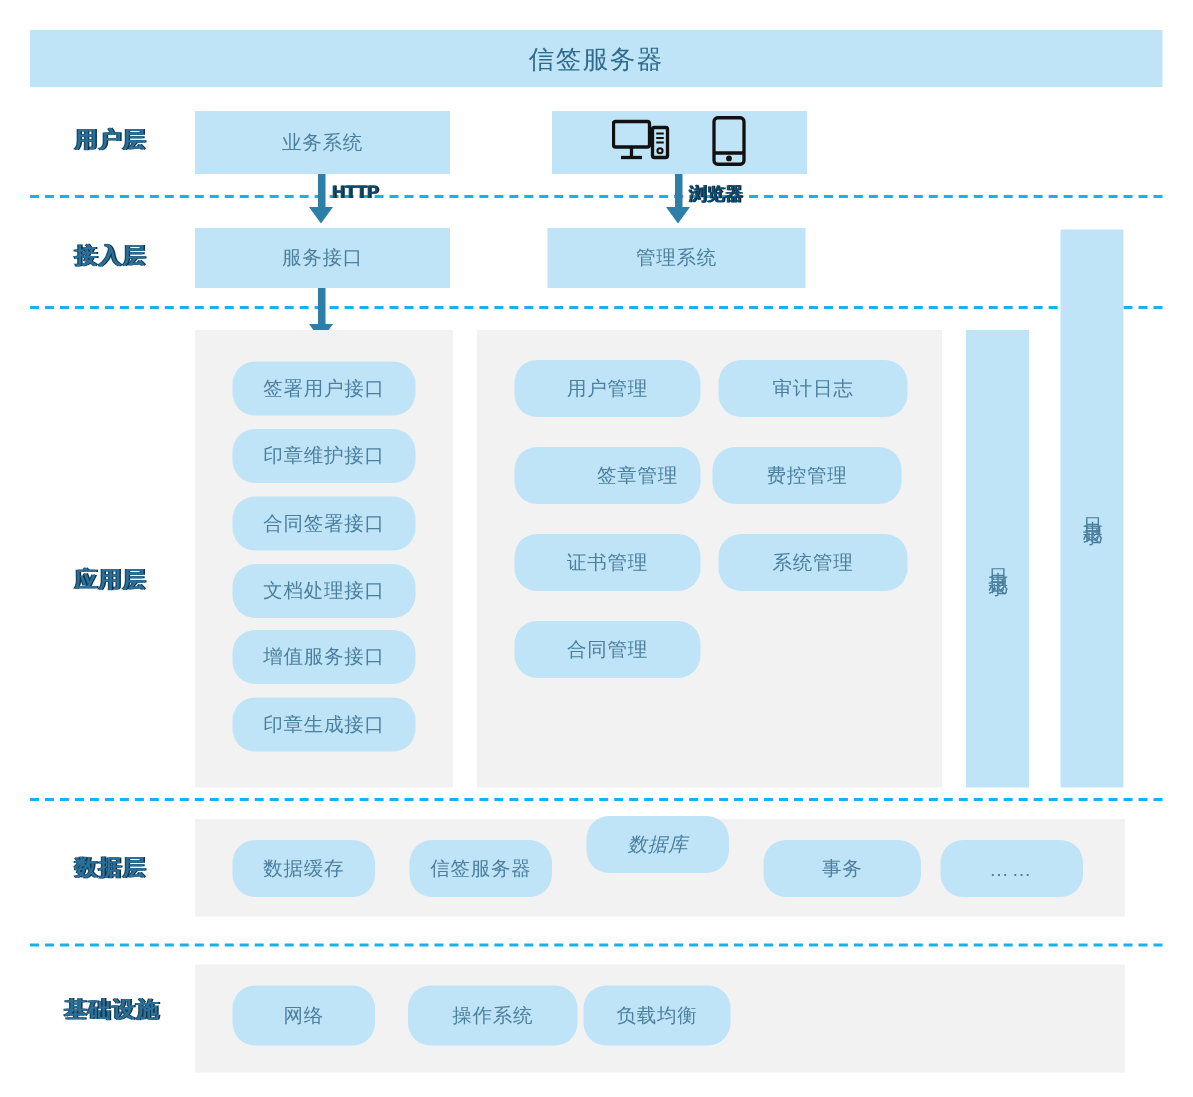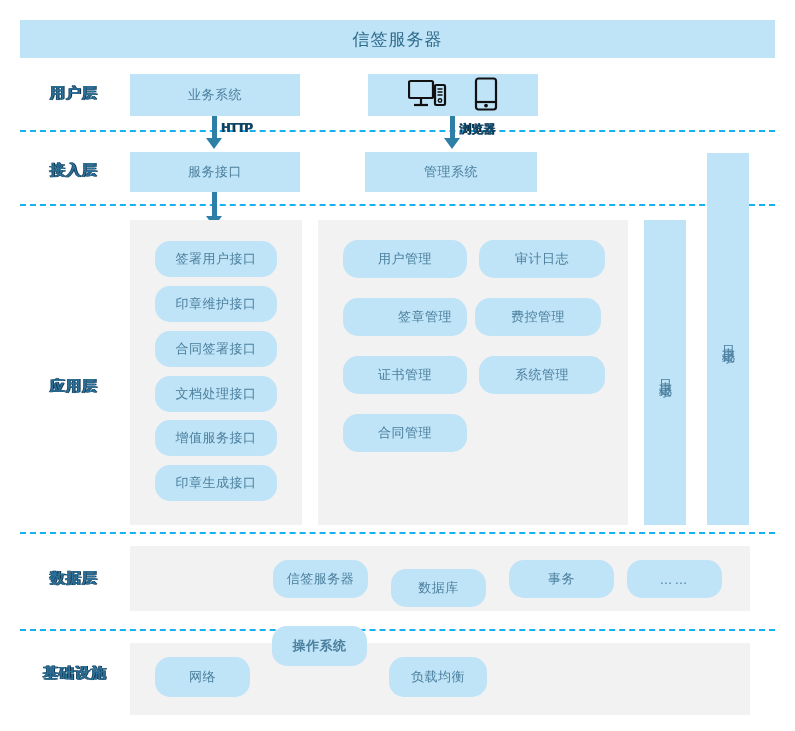--- a/index.html
+++ b/index.html
@@ -219,37 +219,40 @@
   </div>
 
   <div class="vbar" style="left:644px; top:220px; width:42px; height:305px;">
     <span>日志记录</span>
   </div>
   <div class="vbar" style="left:707px; top:153px; width:42px; height:372px;">
     <span>日志记录</span>
   </div>
 
   <div class="panel" style="left:130px; top:546px; width:620px; height:65px;"></div>
+  <div class="node" style="left:155px; top:560px; width:95px; height:38px;">
+    <span>数据缓存</span>
+  </div>
   <div class="node" style="left:273px; top:560px; width:95px; height:38px;">
     <span>信签服务器</span>
   </div>
-  <div class="node" style="left:391px; top:569px; width:95px; height:38px;">
+  <div class="node" style="left:391px; top:544px; width:95px; height:38px;font-style:italic;">
     <span>数据库</span>
   </div>
   <div class="node" style="left:509px; top:560px; width:105px; height:38px;">
     <span>事务</span>
   </div>
   <div class="node" style="left:627px; top:560px; width:95px; height:38px;">
     <span class="dots">……</span>
   </div>
 
   <div class="panel" style="left:130px; top:643px; width:620px; height:72px;"></div>
   <div class="node" style="left:155px; top:657px; width:95px; height:40px;">
     <span>网络</span>
   </div>
-  <div class="node" style="left:272px; top:626px; width:95px; height:40px;font-weight:bold;">
+  <div class="node" style="left:272px; top:657px; width:113px; height:40px;">
     <span>操作系统</span>
   </div>
   <div class="node" style="left:389px; top:657px; width:98px; height:40px;">
     <span>负载均衡</span>
   </div>
 
 </div>
 
 </body></html>

